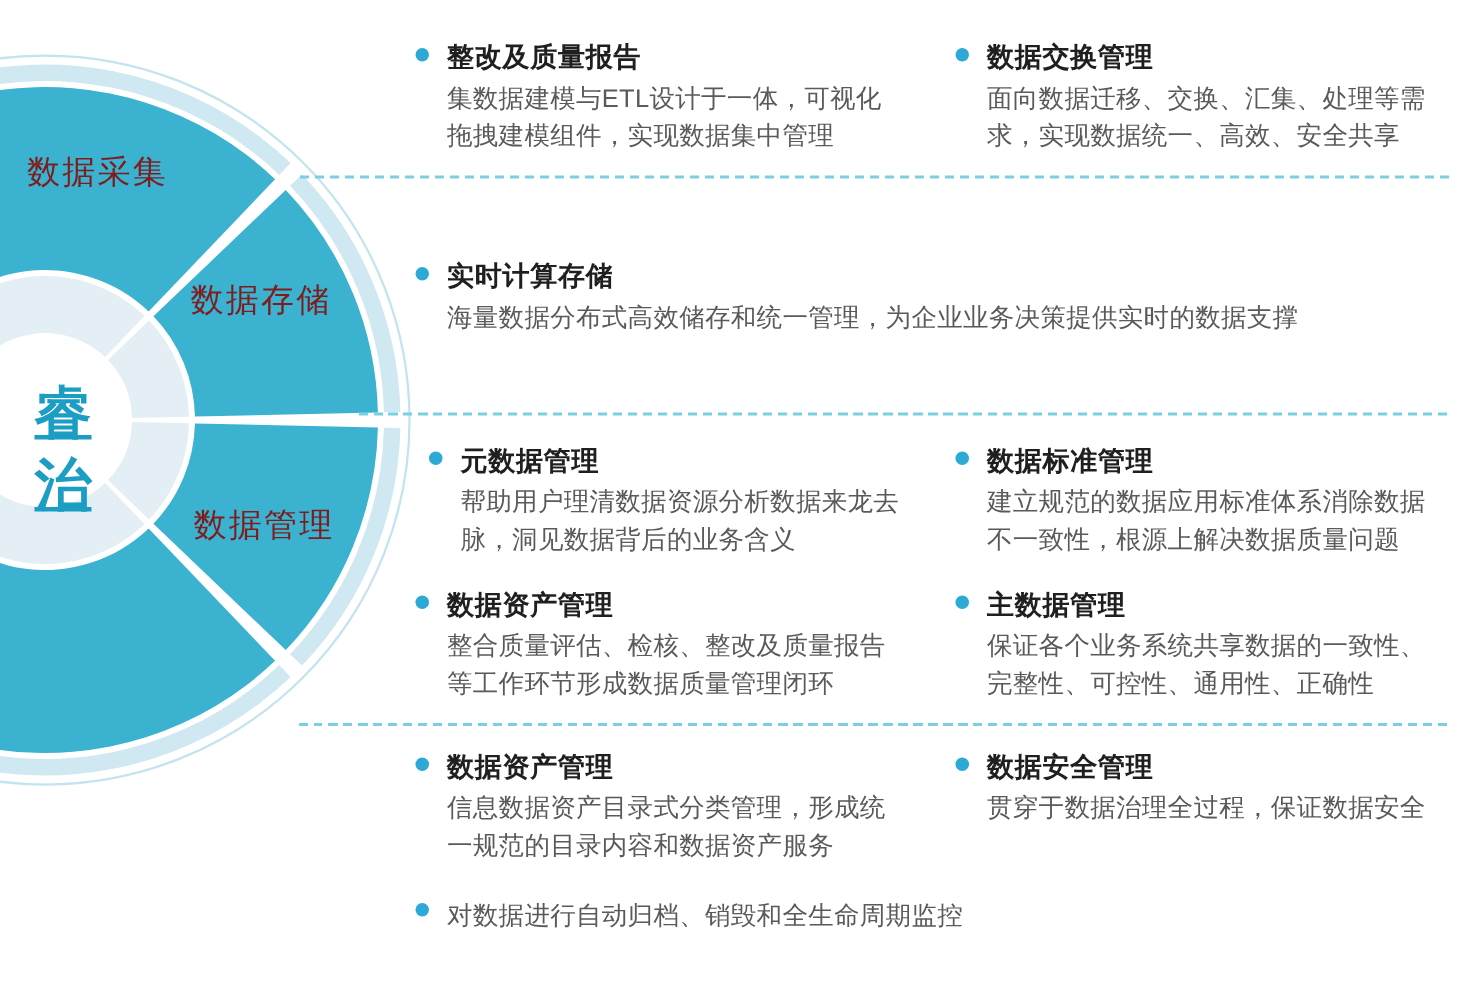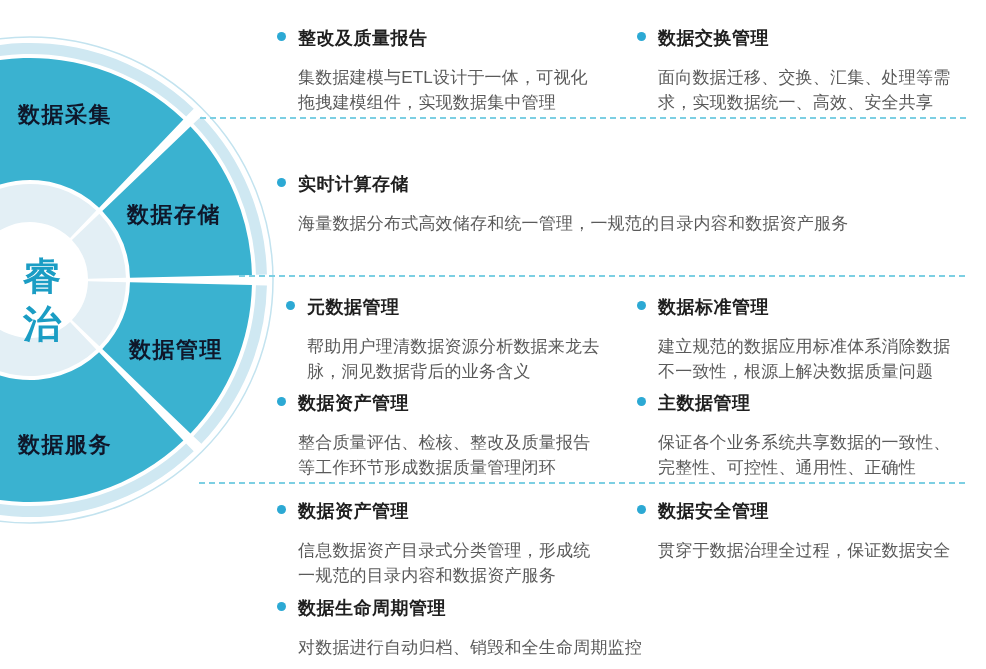--- a/index.html
+++ b/index.html
@@ -2,44 +2,44 @@
 <html><head>
 <meta charset="utf-8">
 <style>
   html,body{margin:0;padding:0;background:#fff;}
   .canvas{
     position:relative;width:986px;height:669px;background:#fff;overflow:hidden;
     font-family:"Liberation Sans","DejaVu Sans",sans-serif;
   }
   #donut-svg{position:absolute;left:0;top:0;}
   .seg-label{
-    position:absolute;color:#0f172a;font-weight:bold;font-size:22px;
+    position:absolute;color:#7f1d1d;font-weight:normal;font-size:22px;
     letter-spacing:1.5px;white-space:nowrap;
   }
   .brand{
     position:absolute;left:20px;top:252px;width:44px;
     font-size:38px;line-height:48px;font-weight:bold;text-align:center;
-    word-break:break-all;color:var(--brand-color,#1b9dc4);
+    word-break:break-all;color:var(--brand-color,#1b9dc4);text-decoration:underline;
   }
   .dash{
     position:absolute;height:2px;
     background:repeating-linear-gradient(90deg,var(--divider,#7ccfe3) 0 6px,transparent 6px 10px);
   }
   .item{position:absolute;padding-left:21px;}
   .item .bullet{
     position:absolute;left:0;top:6px;width:9px;height:9px;border-radius:50%;
     background:var(--bullet,#2ca9d4);
   }
   .item-title{
     font-size:18px;font-weight:bold;color:var(--title-color,#1f1f1f);
     line-height:25px;letter-spacing:0.5px;
   }
   .item-desc{
     font-size:17px;color:var(--desc-color,#5a5a5a);line-height:25px;
-    margin-top:14px;white-space:pre-line;letter-spacing:0.2px;
+    margin-top:2px;white-space:pre-line;letter-spacing:0.2px;
   }
 </style>
 </head>
 <body>
 
 <div class="canvas" style="--bullet: #2ca9d4; --divider: #7ccfe3; --title-color: #1f1f1f; --desc-color: #5a5a5a; --brand-color: #1b9dc4;">
 
   <svg id="donut-svg" width="986" height="669" viewBox="0 0 986 669">
     <circle id="outline-arc" cx="30" cy="280" r="243" fill="none" stroke-width="1.5" stroke="#c3e3ef"></circle>
     <g id="donut">
@@ -52,23 +52,22 @@
         <path d="M 99.40 346.32 A 96 96 0 0 0 125.98 282.18 L 87.99 281.32 A 58 58 0 0 1 71.93 320.07 Z" fill="#e3eff5"></path>
         <path d="M 190.50 433.38 A 222 222 0 0 0 251.94 285.04 L 129.97 282.27 A 100 100 0 0 1 102.30 349.09 Z" fill="#3ab2d0"></path>
         <path d="M 201.34 443.74 A 237 237 0 0 0 266.94 285.38 L 255.94 285.13 A 226 226 0 0 1 193.39 436.14 Z" fill="#cfe8f2"></path>
         <path d="M -53.14 328.00 A 96 96 0 0 0 96.32 349.40 L 70.07 321.93 A 58 58 0 0 1 -20.23 309.00 Z" fill="#e3eff5"></path>
         <path d="M -162.26 391.00 A 222 222 0 0 0 183.38 440.50 L 99.09 352.30 A 100 100 0 0 1 -56.60 330.00 Z" fill="#3ab2d0"></path>
         <path d="M -175.25 398.50 A 237 237 0 0 0 193.74 451.34 L 186.14 443.39 A 226 226 0 0 1 -165.72 393.00 Z" fill="#cfe8f2"></path>
       </g>
   </svg>
 
   <div class="seg-label" style="left:18px;top:100px">数据采集</div>
-  <div class="seg-label" style="left:127px;top:200px">数据存储</div>
+  <div class="seg-label" style="left:127px;top:185px">数据存储</div>
   <div class="seg-label" style="left:129px;top:335px">数据管理</div>
-  <div class="seg-label" style="left:18px;top:430px">数据服务</div>
 
   <div class="brand">睿治</div>
 
   <div class="dash" style="left:200px;top:117px;width:766px"></div>
   <div class="dash" style="left:239px;top:275px;width:727px"></div>
   <div class="dash" style="left:199px;top:482px;width:768px"></div>
 
   <div class="item" style="left:277px;top:26px;width:380px">
     <span class="bullet"></span>
     <div class="item-title">整改及质量报告</div>
@@ -78,21 +77,21 @@
   <div class="item" style="left:637px;top:26px;width:340px">
     <span class="bullet"></span>
     <div class="item-title">数据交换管理</div>
     <div class="item-desc">面向数据迁移、交换、汇集、处理等需
 求，实现数据统一、高效、安全共享</div>
   </div>
 
   <div class="item" style="left:277px;top:172px;width:620px">
     <span class="bullet"></span>
     <div class="item-title">实时计算存储</div>
-    <div class="item-desc">海量数据分布式高效储存和统一管理，一规范的目录内容和数据资产服务</div>
+    <div class="item-desc">海量数据分布式高效储存和统一管理，为企业业务决策提供实时的数据支撑</div>
   </div>
 
   <div class="item" style="left:286px;top:295px;width:380px">
     <span class="bullet"></span>
     <div class="item-title">元数据管理</div>
     <div class="item-desc">帮助用户理清数据资源分析数据来龙去
 脉，洞见数据背后的业务含义</div>
   </div>
   <div class="item" style="left:637px;top:295px;width:340px">
     <span class="bullet"></span>
@@ -119,17 +118,16 @@
     <div class="item-desc">信息数据资产目录式分类管理，形成统
 一规范的目录内容和数据资产服务</div>
   </div>
   <div class="item" style="left:637px;top:499px;width:340px">
     <span class="bullet"></span>
     <div class="item-title">数据安全管理</div>
     <div class="item-desc">贯穿于数据治理全过程，保证数据安全</div>
   </div>
   <div class="item" style="left:277px;top:596px;width:420px">
     <span class="bullet"></span>
-    <div class="item-title">数据生命周期管理</div>
     <div class="item-desc">对数据进行自动归档、销毁和全生命周期监控</div>
   </div>
 
 </div>
 
 </body></html>

